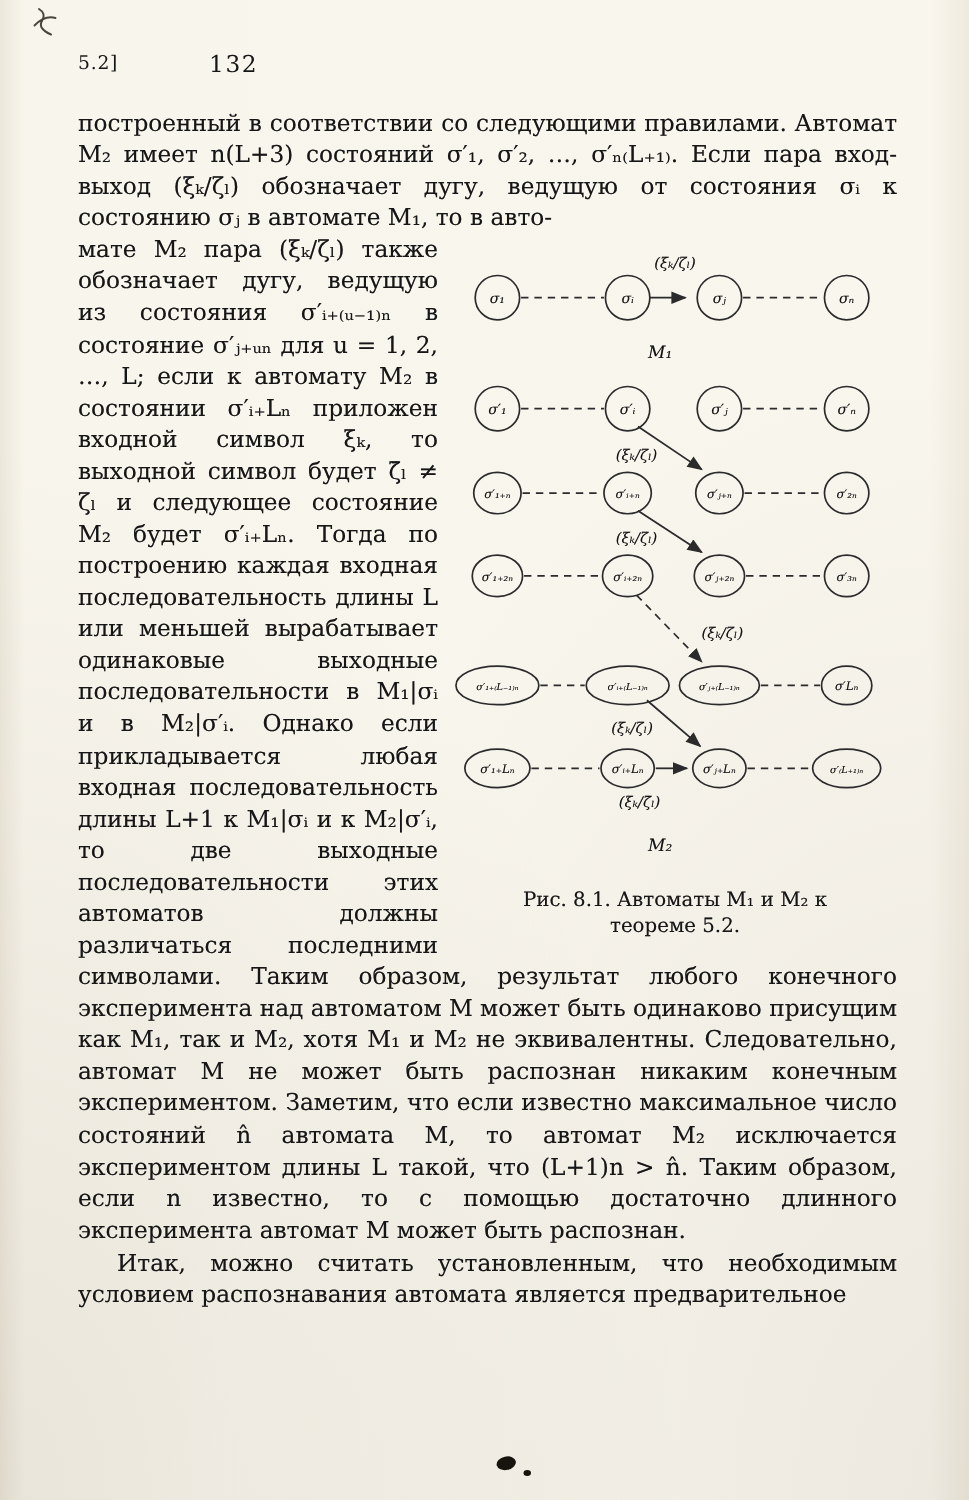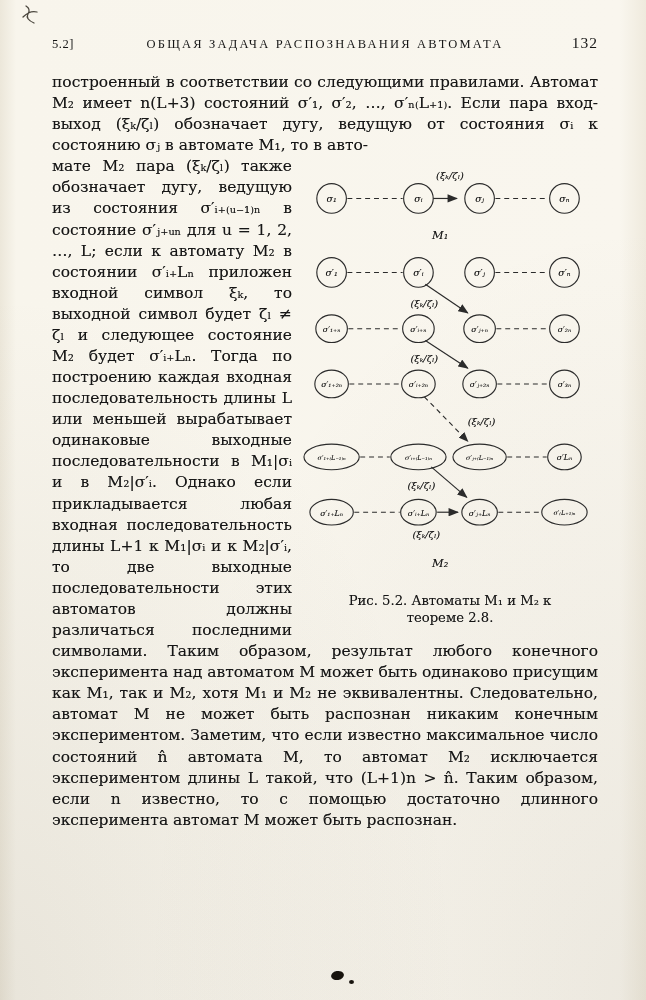--- a/index.html
+++ b/index.html
@@ -11,22 +11,22 @@
     margin:0 auto;
     background:
       radial-gradient(ellipse at 100% 100%, rgba(120,110,90,.10), transparent 55%),
       radial-gradient(ellipse at 0% 100%, rgba(120,110,90,.12), transparent 50%),
       linear-gradient(90deg,#ece7da 0,#f8f5ec 2.5%,#f9f6ee 96%,#efeadd 100%);
     color:#161616;
     font-family:"DejaVu Serif","DejaVu Sans",serif;
     overflow:hidden;
   }
   .running-head{
-    display:flex;align-items:flex-end;
-    font-size:13px;margin-bottom:20px;font-family:Liberation Serif, serif;
+    display:flex;align-items:flex-start;
+    font-size:13px;margin-bottom:20px;
   }
   .running-head .section{width:60px;font-size:12.5px;letter-spacing:.5px;}
   .running-head .title{flex:1;text-align:center;letter-spacing:2.2px;font-size:12.5px;font-weight:normal;white-space:nowrap;}
   .running-head .pageno{width:60px;text-align:right;font-size:15.5px;letter-spacing:1px;}
   .content{font-size:15.5px;line-height:1.36;text-align:justify;text-shadow:0 0 .4px rgba(20,20,20,.45);}
   .content p{margin:0;}
   .para-indent{text-indent:26px;margin-top:1px !important;}
   figure.fig{
     float:right;width:296px;margin:3px 0 4px 10px;padding:0;
   }
@@ -56,21 +56,20 @@
 <div class="page">
 
   <span class="pen-mark">
     <svg width="22" height="24" viewBox="0 0 22 24">
         <path d="M6,2 q5,3 2,8 q-3,5 6,9 M3,13 q7,-7 14,-5" stroke="#4a463d" stroke-width="1.3" fill="none" stroke-linecap="round"></path>
       </svg>
   </span>
 
   <div class="running-head">
     <span class="section">5.2]</span>
-    <span class="title">ОБЩАЯ ЗАДАЧА РАСПОЗНАВАНИЯ АВТОМАТА</span>
     <span class="pageno">132</span>
   </div>
 
   <div class="content">
 
     <p>построенный в соответствии со следующими правилами. Автомат M₂ имеет n(L+3) состояний σ′₁, σ′₂, …, σ′ₙ₍L₊₁₎. Если пара вход-выход (ξₖ/ζₗ) обозначает дугу, ведущую от состояния σᵢ к состоянию σⱼ в автомате M₁, то в авто-</p>
 
     <figure class="fig">
       <svg viewBox="0 0 300 428" xmlns="http://www.w3.org/2000/svg">
         <defs>
@@ -160,24 +159,25 @@
 
           <text class="elab" x="124" y="150">(ξₖ/ζₗ)</text>
           <text class="elab" x="124" y="206">(ξₖ/ζₗ)</text>
           <text class="elab" x="182" y="270">(ξₖ/ζₗ)</text>
           <text class="elab" x="121" y="334">(ξₖ/ζₗ)</text>
           <text class="elab" x="126" y="384">(ξₖ/ζ̄ₗ)</text>
 
           <text class="mlab" x="140" y="414">M₂</text>
         </g>
       </svg>
-      <figcaption>Рис. 5.2. Автоматы M₁ и M₂ к теореме 2.8.</figcaption>
+      <figcaption>Рис. 8.1. Автоматы M₁ и M₂ к теореме 5.2.</figcaption>
     </figure>
 
     <p>мате M₂ пара (ξₖ/ζₗ) также обозначает дугу, ведущую из состояния σ′ᵢ₊₍ᵤ₋₁₎ₙ в состояние σ′ⱼ₊ᵤₙ для u = 1, 2, …, L; если к автомату M₂ в состоянии σ′ᵢ₊Lₙ приложен входной символ ξₖ, то выходной символ будет ζ̄ₗ ≠ ζₗ и следующее состояние M₂ будет σ′ᵢ₊Lₙ. Тогда по построению каждая входная последовательность длины L или меньшей вырабатывает одинаковые выходные последовательности в M₁|σᵢ и в M₂|σ′ᵢ. Однако если прикладывается любая входная последовательность длины L+1 к M₁|σᵢ и к M₂|σ′ᵢ, то две выходные последовательности этих автоматов должны различаться последними символами. Таким образом, результат любого конечного эксперимента над автоматом M может быть одинаково присущим как M₁, так и M₂, хотя M₁ и M₂ не эквивалентны. Следовательно, автомат M не может быть распознан никаким конечным экспериментом. Заметим, что если известно максимальное число состояний n̂ автомата M, то автомат M₂ исключается экспериментом длины L такой, что (L+1)n &gt; n̂. Таким образом, если n известно, то с помощью достаточно длинного эксперимента автомат M может быть распознан.</p>
 
+    <p class="para-indent">Итак, можно считать установленным, что необходимым условием распознавания автомата является предварительное</p>
 
   </div>
 
   <span class="blot blot-1"></span>
   <span class="blot blot-2"></span>
 
 </div>
 
 </body></html>

